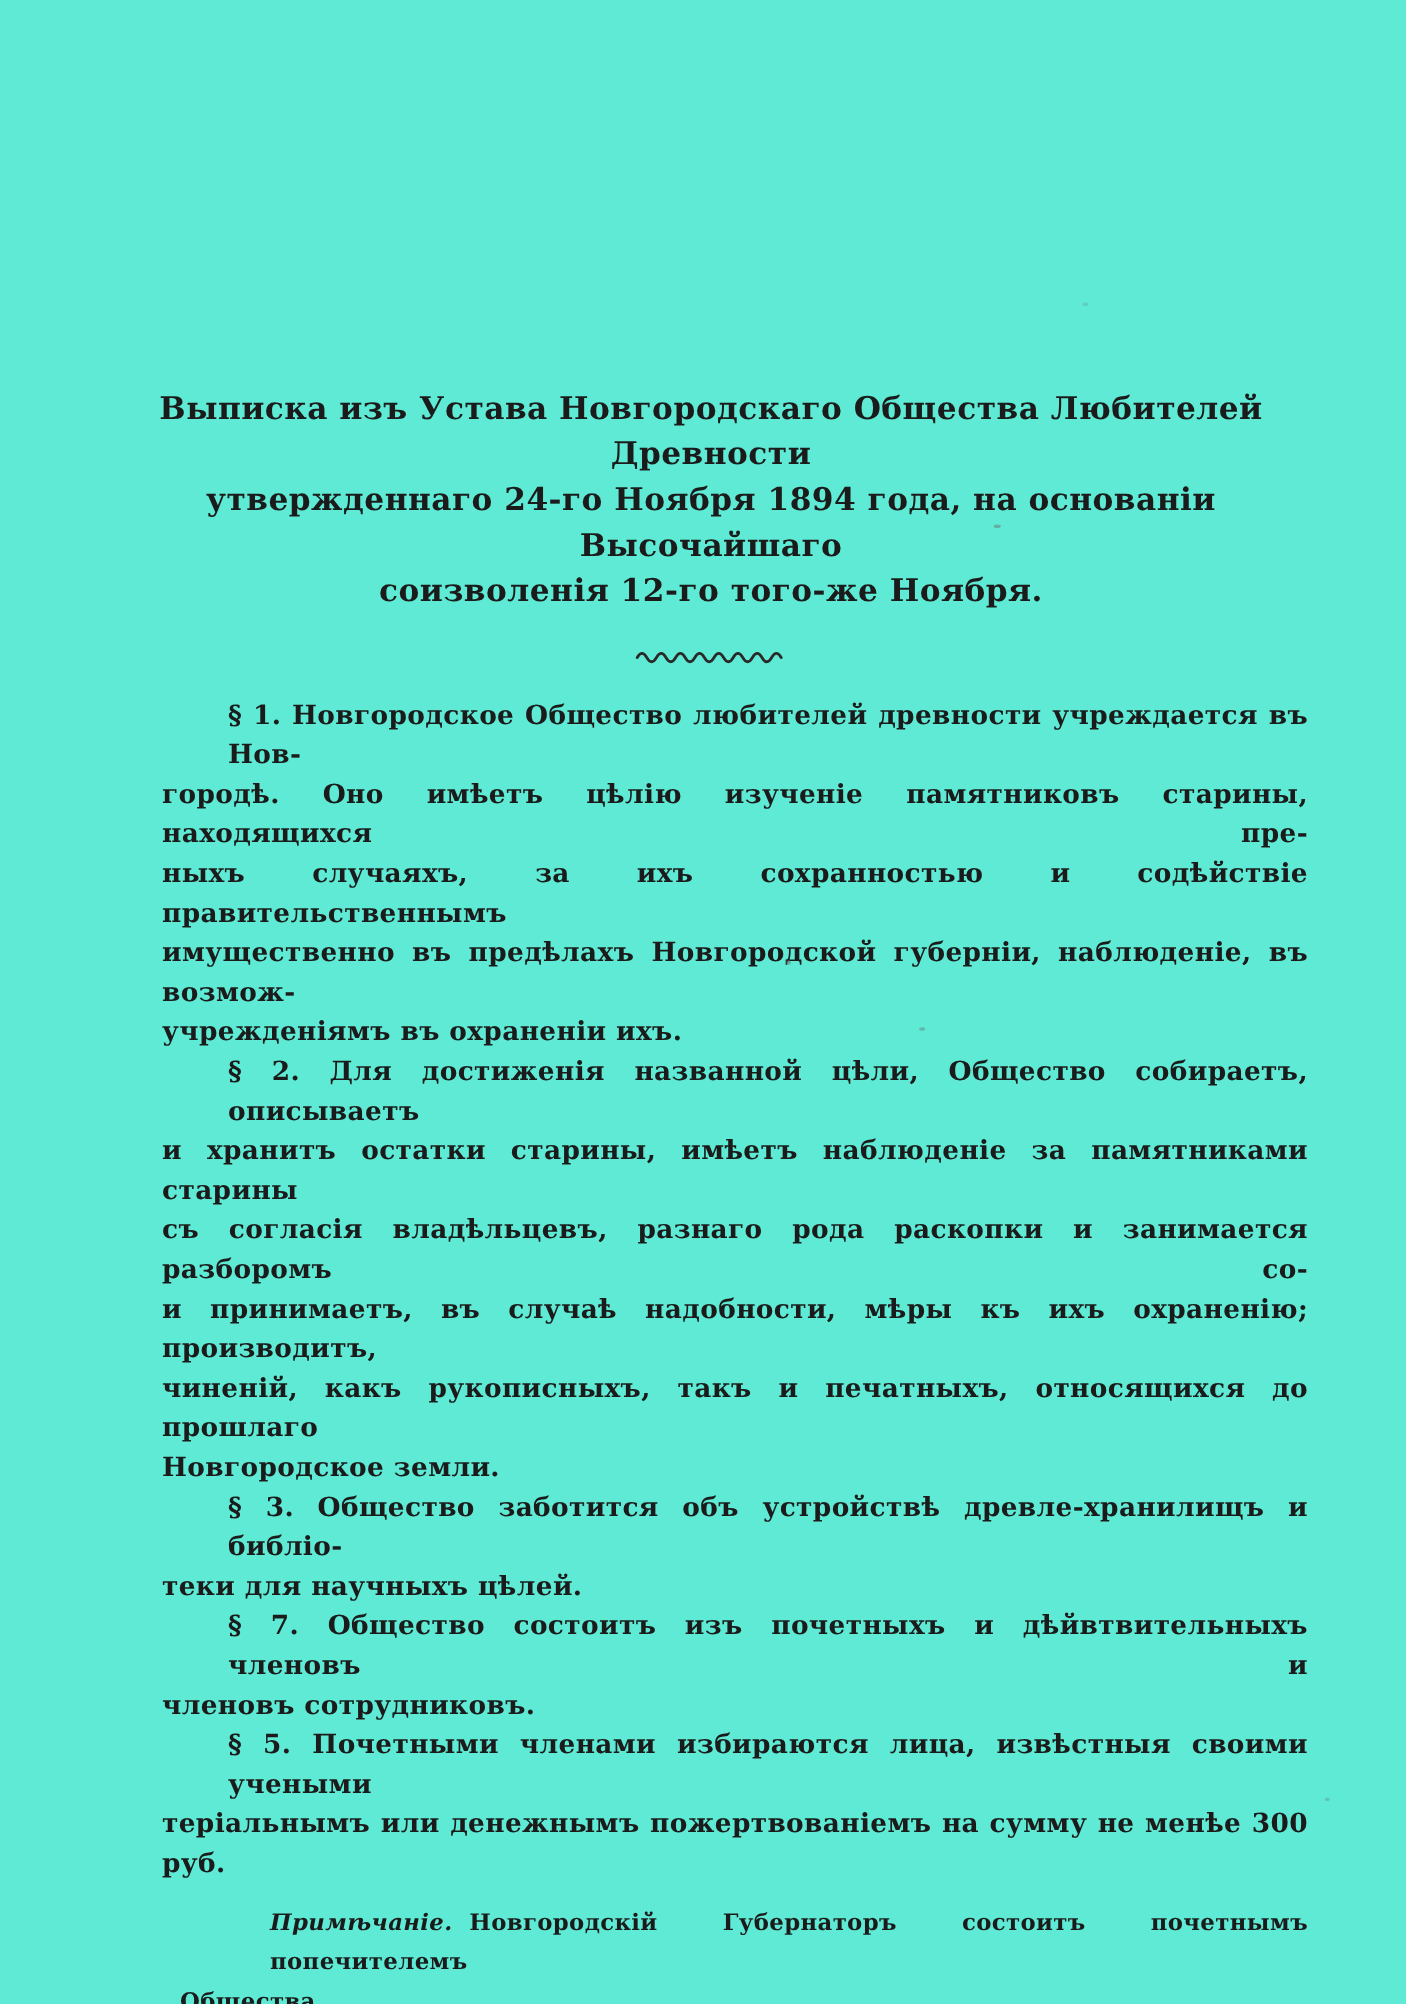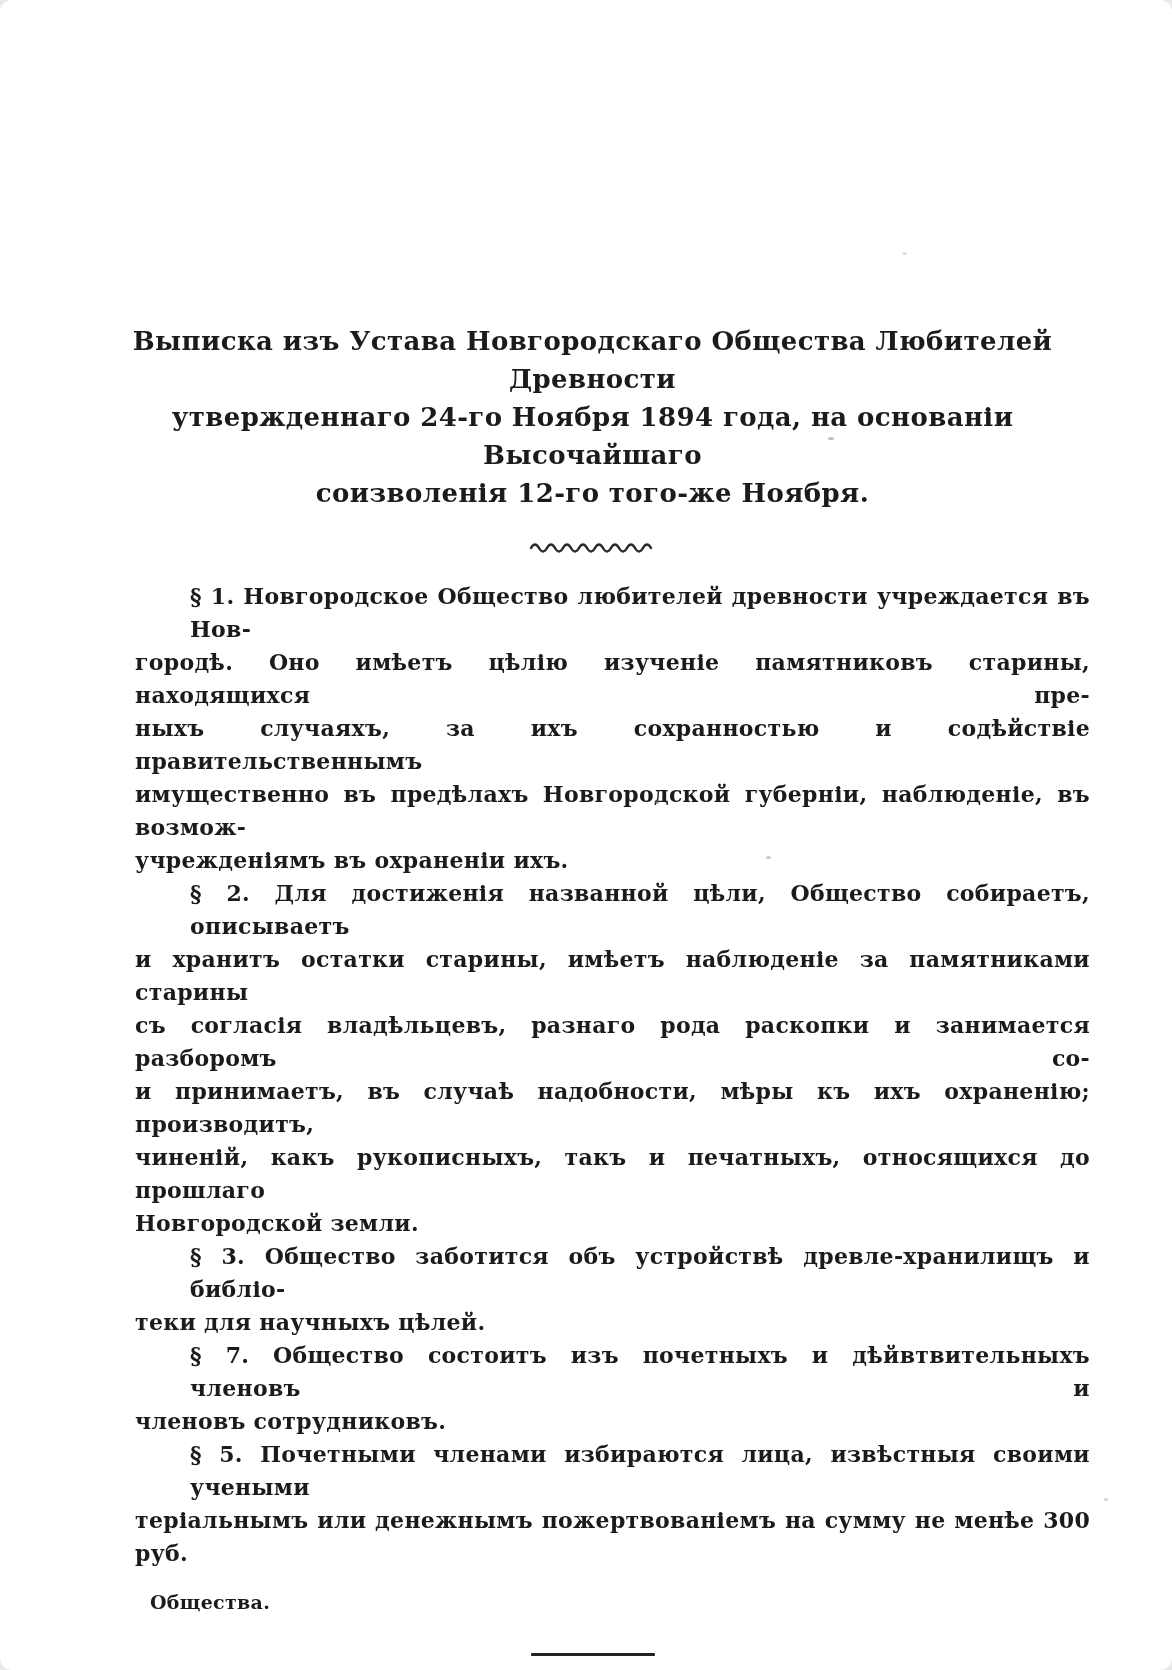--- a/index.html
+++ b/index.html
@@ -1,25 +1,24 @@
 <!DOCTYPE html>
 <html><head>
 <meta charset="utf-8">
 <style>
   html,body{margin:0;padding:0;background:#e8e8e8;}
   .page{
     position:relative;
     width:1172px;height:1670px;
     margin:0 auto;
-    background:#ffffff;
+    background:#5eead4;
     color:#1b1b1b;
     font-family:"DejaVu Serif","Liberation Serif",serif;
     font-weight:bold;
     overflow:hidden;
-    border-radius:12px;
   }
   .content{
     position:absolute;
     left:95px;top:0;
     width:995px;
   }
   
   .title-block{margin-top:322px;text-align:center;}
   .title-line{
     font-size:26px;line-height:38px;letter-spacing:.4px;
@@ -88,33 +87,36 @@
       <div class="ln j">городѣ. Оно имѣетъ цѣлію изученіе памятниковъ старины, находящихся пре-</div>
       <div class="ln j">ныхъ случаяхъ, за ихъ сохранностью и содѣйствіе правительственнымъ</div>
       <div class="ln j">имущественно въ предѣлахъ Новгородской губерніи, наблюденіе, въ возмож-</div>
       <div class="ln">учрежденіямъ въ охраненіи ихъ.</div>
 
       <div class="ln j ind">§ 2. Для достиженія названной цѣли, Общество собираетъ, описываетъ</div>
       <div class="ln j">и хранитъ остатки старины, имѣетъ наблюденіе за памятниками старины</div>
       <div class="ln j">съ согласія владѣльцевъ, разнаго рода раскопки и занимается разборомъ со-</div>
       <div class="ln j">и принимаетъ, въ случаѣ надобности, мѣры къ ихъ охраненію; производитъ,</div>
       <div class="ln j">чиненій, какъ рукописныхъ, такъ и печатныхъ, относящихся до прошлаго</div>
-      <div class="ln">Новгородской земли.</div>
+      <div class="ln">Новгородское земли.</div>
 
       <div class="ln j ind">§ 3. Общество заботится объ устройствѣ древле-хранилищъ и библіо-</div>
       <div class="ln">теки для научныхъ цѣлей.</div>
 
       <div class="ln j ind">§ 7. Общество состоитъ изъ почетныхъ и дѣйвтвительныхъ членовъ и</div>
       <div class="ln">членовъ сотрудниковъ.</div>
 
       <div class="ln j ind">§ 5. Почетными членами избираются лица, извѣстныя своими учеными</div>
       <div class="ln j">теріальнымъ или денежнымъ пожертвованіемъ на сумму не менѣе 300 руб.</div>
     </div>
 
     <div class="note-block">
+      <div class="note-line j first">
+        <span class="note-label">Примѣчаніе.</span><span>Новгородскій Губернаторъ состоитъ почетнымъ попечителемъ</span>
+      </div>
       <div class="note-line">Общества.</div>
     </div>
 
     <div class="rule-wrap">
       <span class="rule"></span>
     </div>
 
     <div class="founders-heading">Списокъ учредителей Общества.</div>
 
   </div>

